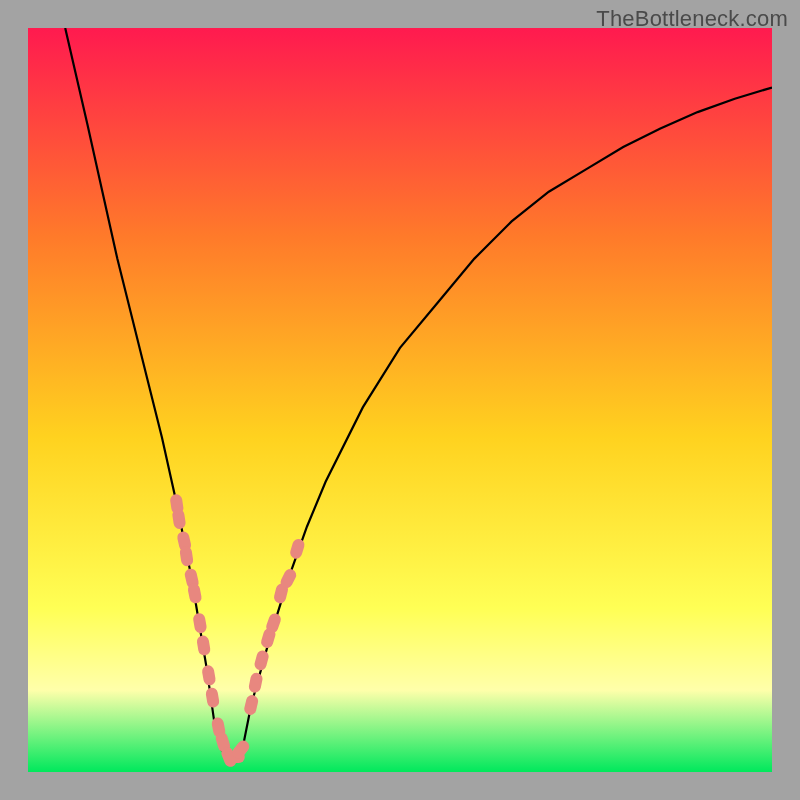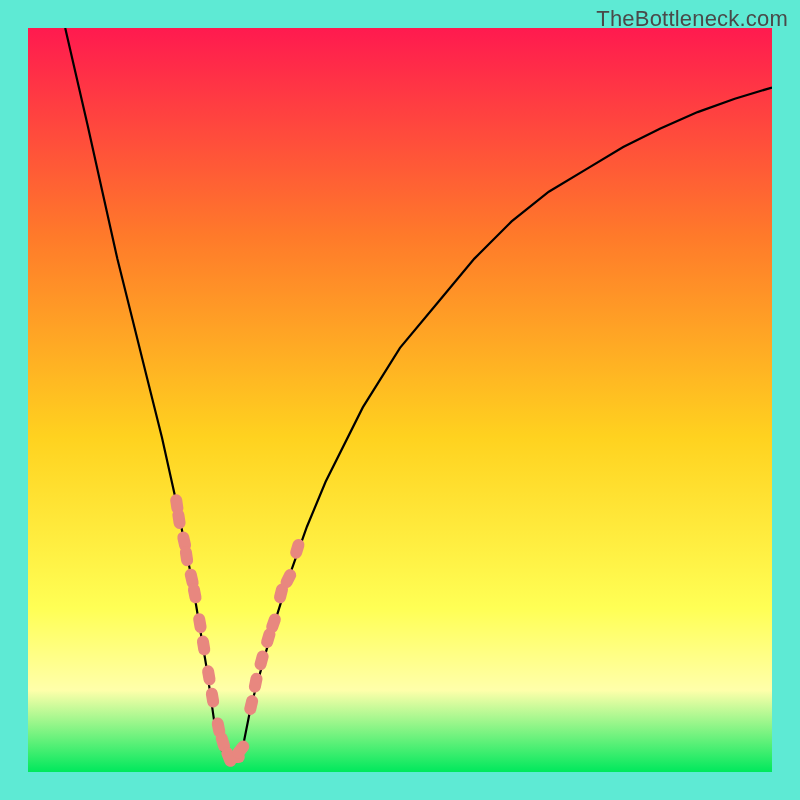--- a/index.html
+++ b/index.html
@@ -7,21 +7,21 @@
     padding: 0;
     width: 800px;
     height: 800px;
     overflow: hidden;
     background: #000;
     font-family: Arial, Helvetica, sans-serif;
   }
   .frame {
     position: absolute;
     inset: 0;
-    background: #5eead4;
+    background: #a3a3a3;
     text-align: center;
   }
   .plot-area {
     position: absolute;
     left: 28px;
     top: 28px;
     width: 744px;
     height: 744px;
     overflow: hidden;
   }

